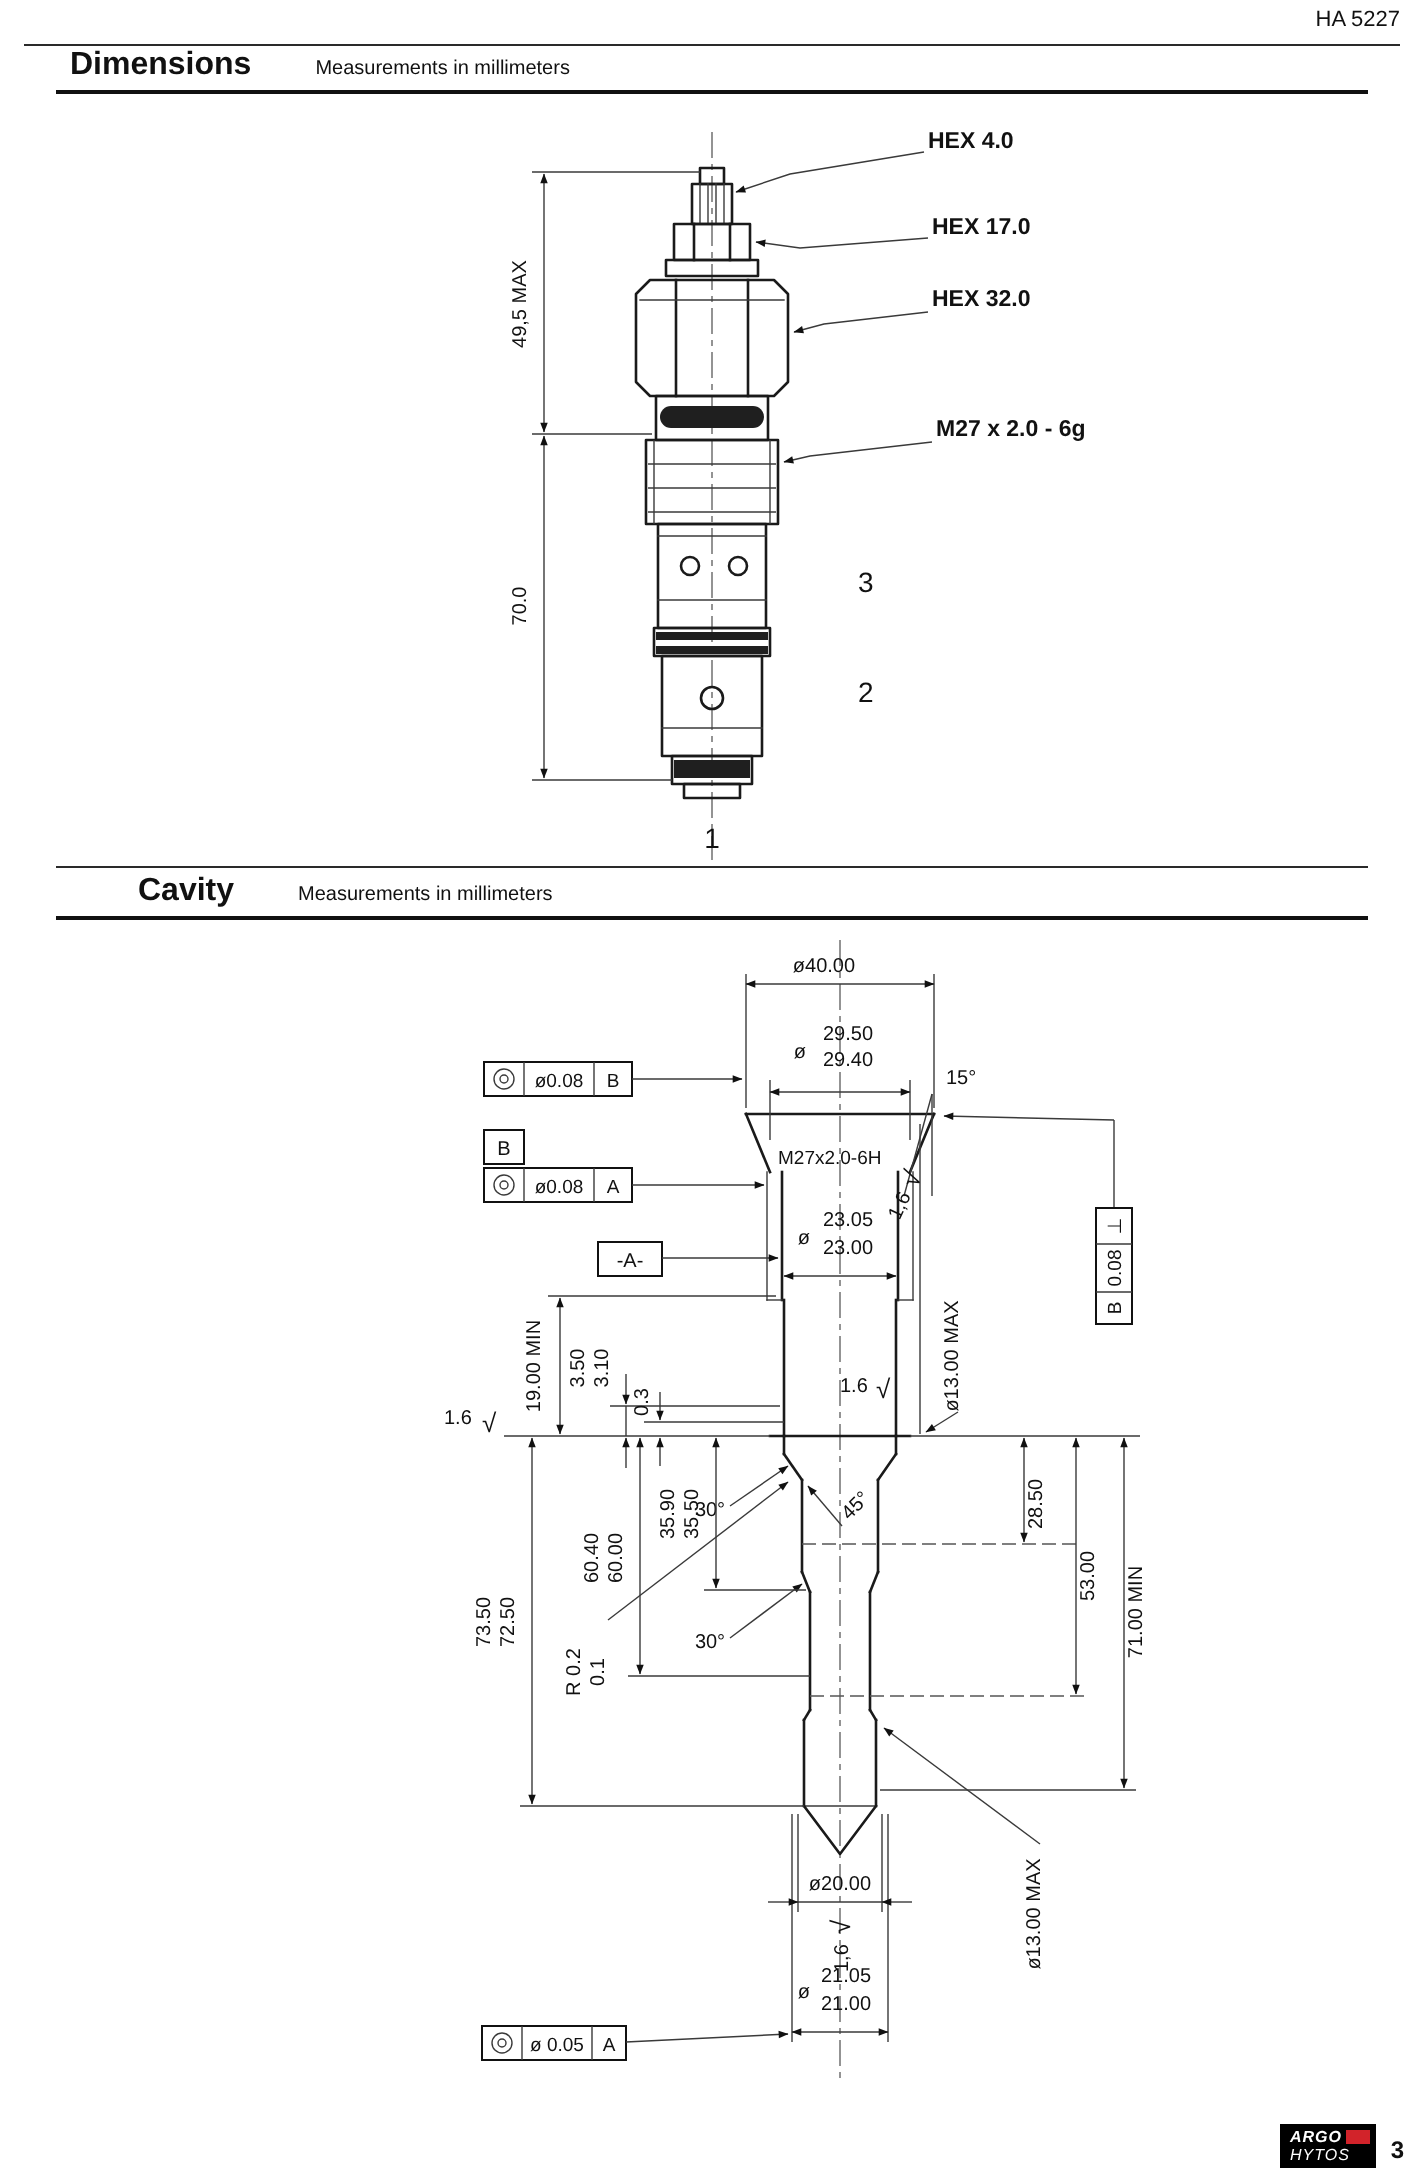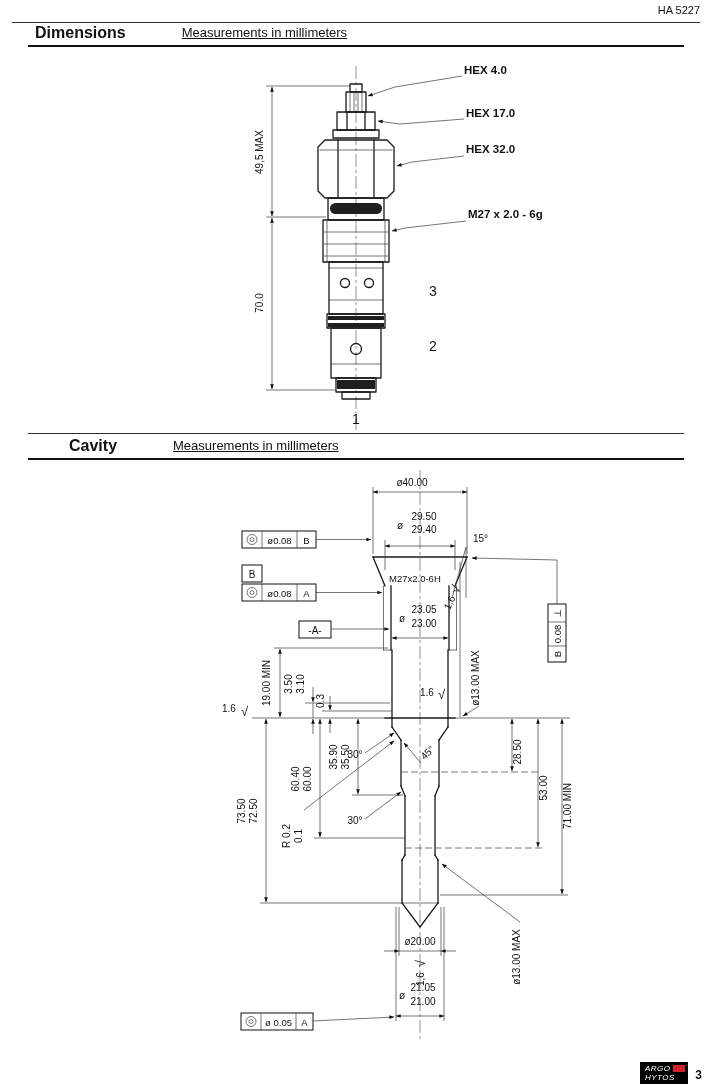--- a/index.html
+++ b/index.html
@@ -5,43 +5,43 @@
   html,body{margin:0;padding:0;background:#ffffff;}
   .page{position:relative;width:712px;height:1090px;background:#fff;overflow:hidden;
         font-family:"Liberation Sans",sans-serif;color:#111;}
   .doc-number{position:absolute;top:4px;right:12px;font-size:11px;color:#111;}
   .rule{position:absolute;height:1px;background:#2a2a2a;}
   .rule.top{top:22px;left:12px;right:12px;}
   .rule.sep{top:433px;left:28px;width:656px;}
   .sec-rule{position:absolute;height:2px;background:#111;left:28px;width:656px;}
   .sec-rule.dim{top:45px;}
   .sec-rule.cav{top:458px;}
-  .sec-head{position:absolute;left:35px;display:flex;align-items:flex-end;gap:56px;}
+  .sec-head{position:absolute;left:35px;display:flex;align-items:flex-end;gap:32px;}
   .sec-head.dim{top:25px;}
   .sec-head.cav{top:438px;margin-left:34px;}
   .sec-head h2{margin:0;font-size:16px;font-weight:bold;line-height:1;}
-  .sec-head .sub{font-size:13px;padding-bottom:1px;color:#111;text-decoration:underline;}
+  .sec-head .sub{font-size:10px;padding-bottom:1px;color:#111;}
   svg.drawing{position:absolute;top:0;left:0;}
   svg text{font-family:"Liberation Sans",sans-serif;fill:#111;}
   .ol{fill:none;stroke:#1a1a1a;stroke-width:1.3;stroke-linejoin:round;stroke-linecap:square;}
   .olf{fill:#1f1f1f;stroke:none;}
   .th{fill:none;stroke:#3a3a3a;stroke-width:0.7;}
   .cl{fill:none;stroke:#666;stroke-width:0.7;stroke-dasharray:13 3 3 3;}
   .hid{fill:none;stroke:#555;stroke-width:0.8;stroke-dasharray:7 3;}
   .frame{fill:#fff;stroke:#111;stroke-width:1;}
   .d{font-size:10px;}
   .d9{font-size:9.5px;}
   .lb{font-size:11.5px;font-weight:bold;}
   .port{font-size:14px;}
   .sym{font-size:13px;}
   .mid{text-anchor:middle;}
   .end{text-anchor:end;}
   .logo{position:absolute;left:640px;top:1062px;width:48px;height:22px;background:#000;
         display:flex;flex-direction:column;justify-content:center;padding-left:5px;box-sizing:border-box;}
-  .logo .l1{color:#fff;font-size:8px;font-weight:normal;font-style:italic;line-height:9px;letter-spacing:.5px;}
+  .logo .l1{color:#fff;font-size:8px;font-weight:bold;font-style:italic;line-height:9px;letter-spacing:.5px;}
   .logo .l2{color:#fff;font-size:8px;font-weight:normal;font-style:italic;line-height:9px;letter-spacing:.5px;}
   .logo .red{position:absolute;right:3px;top:3px;width:12px;height:7px;background:#d2232a;}
   .page-num{position:absolute;right:10px;top:1068px;font-size:12px;font-weight:bold;}
 </style>
 </head>
 <body>
 
 <div class="page">
 
   <div class="doc-number">HA 5227</div>

